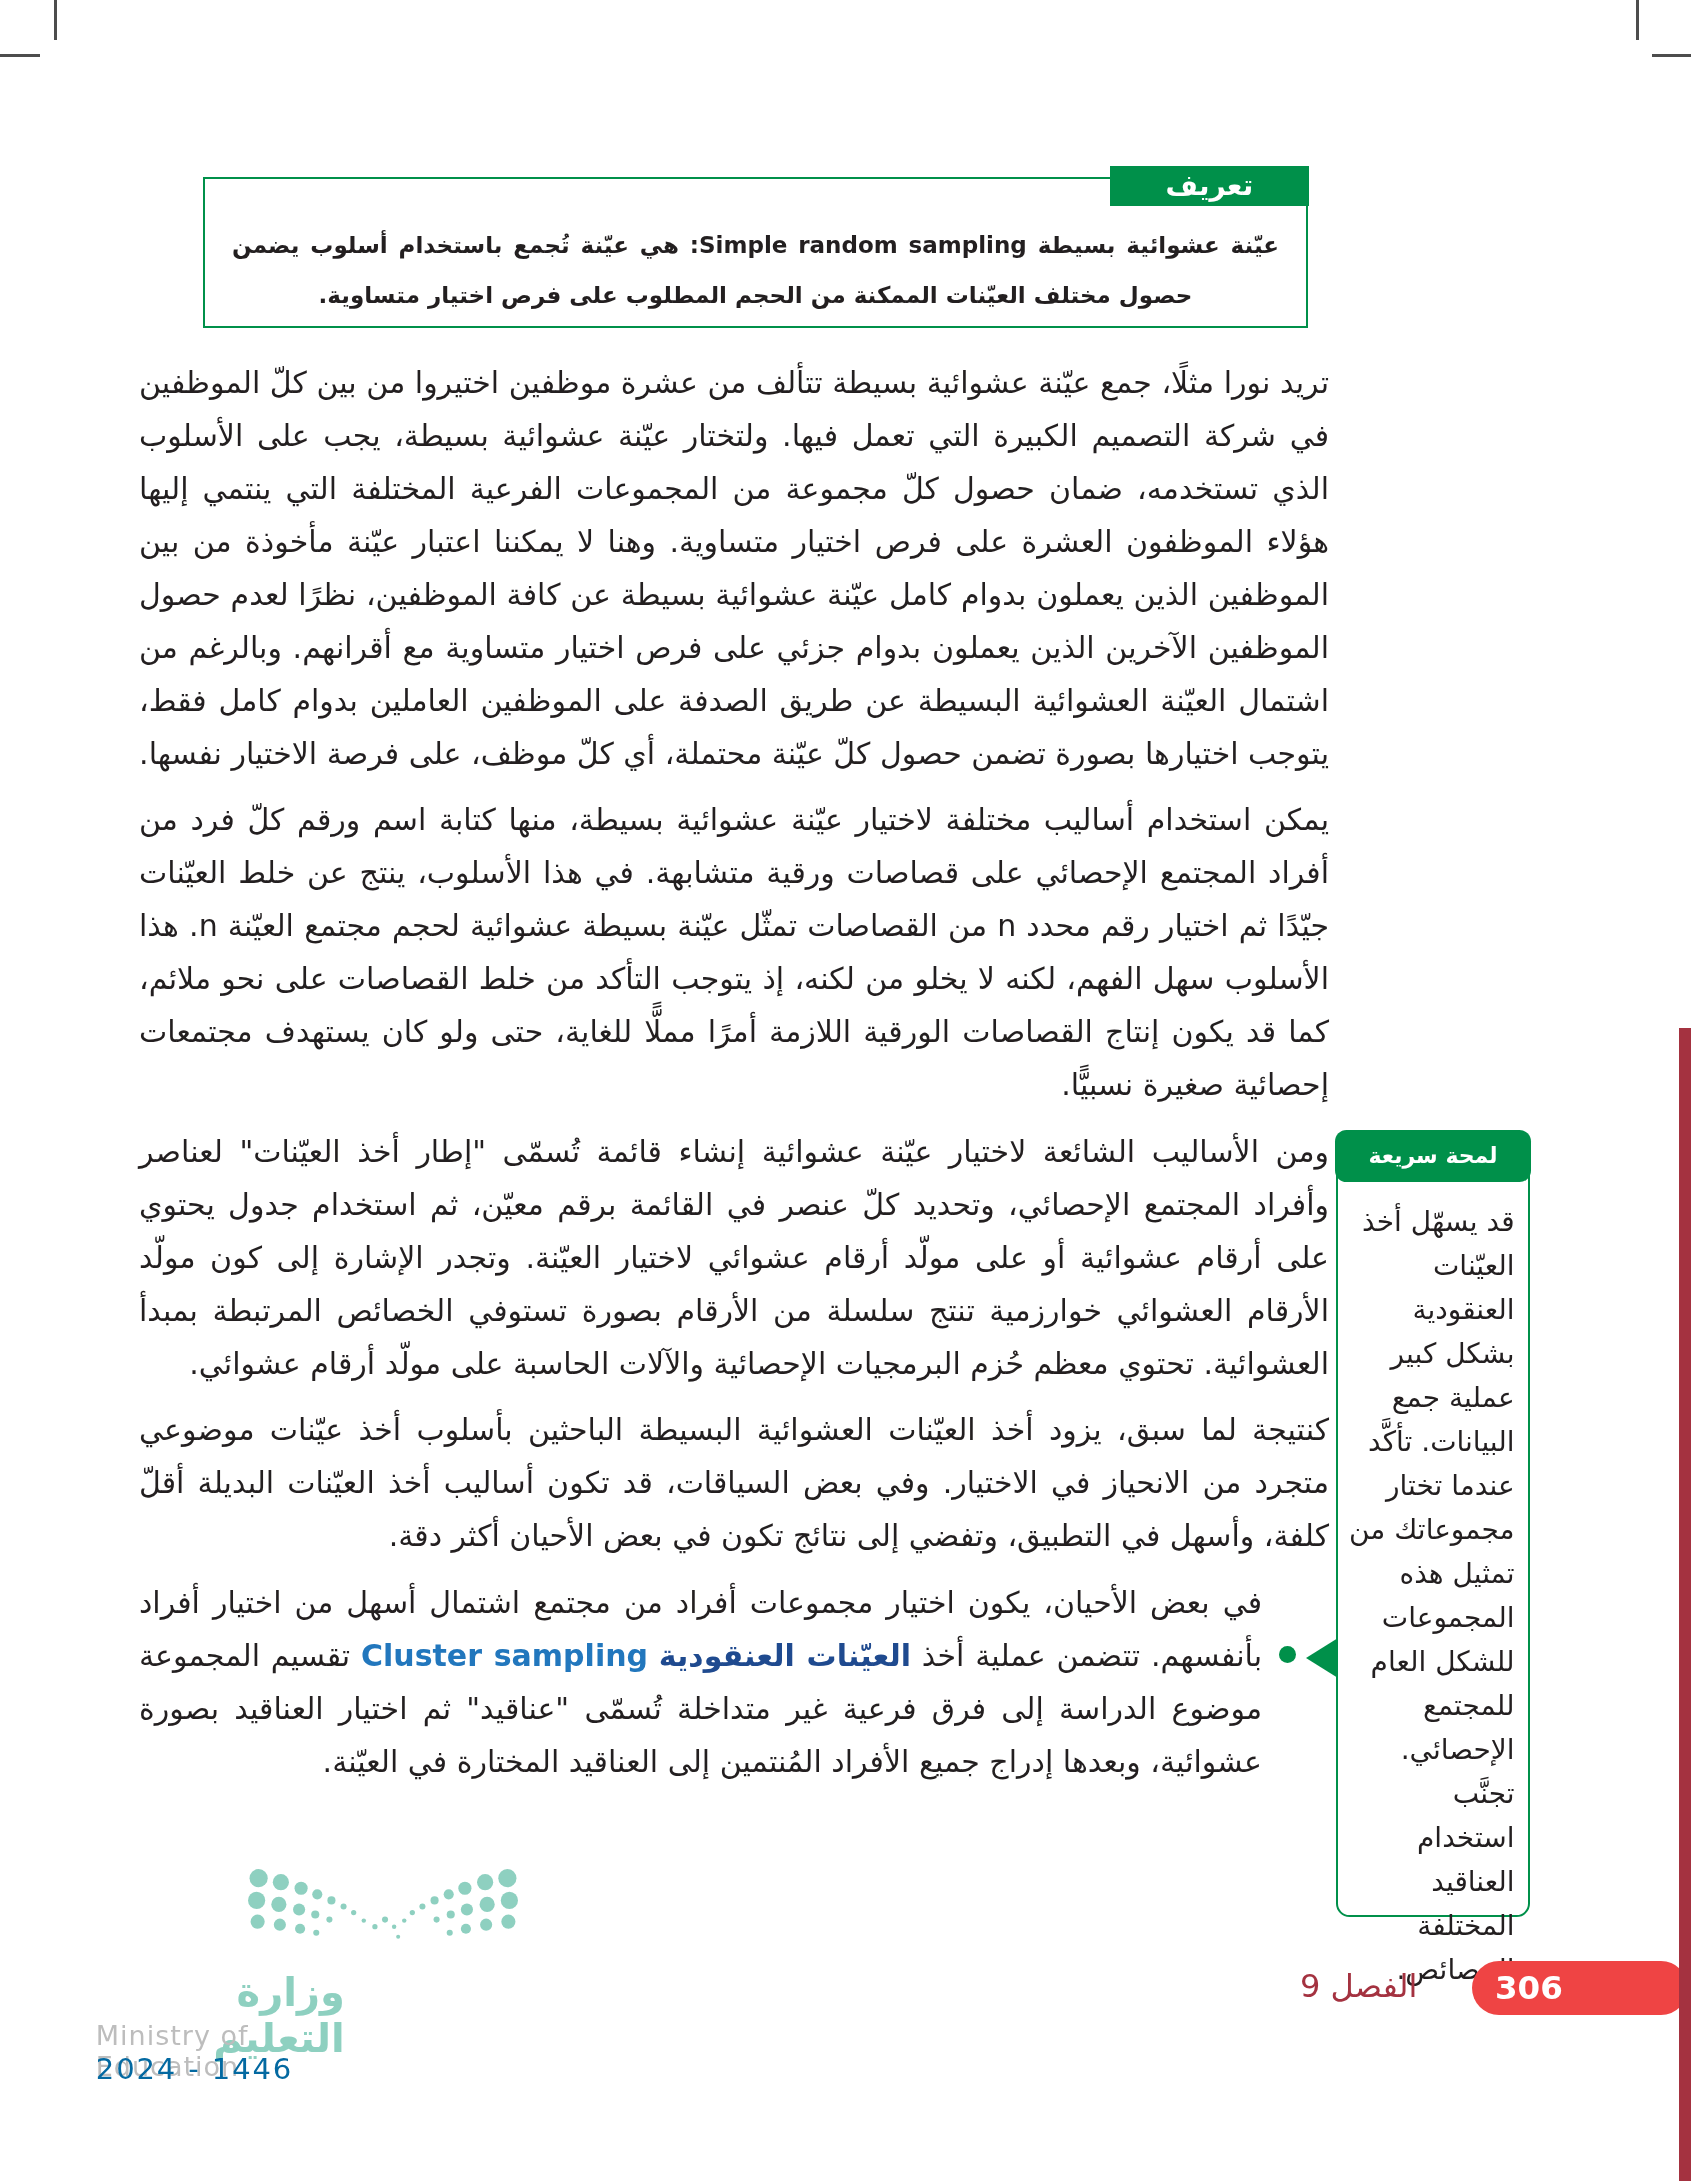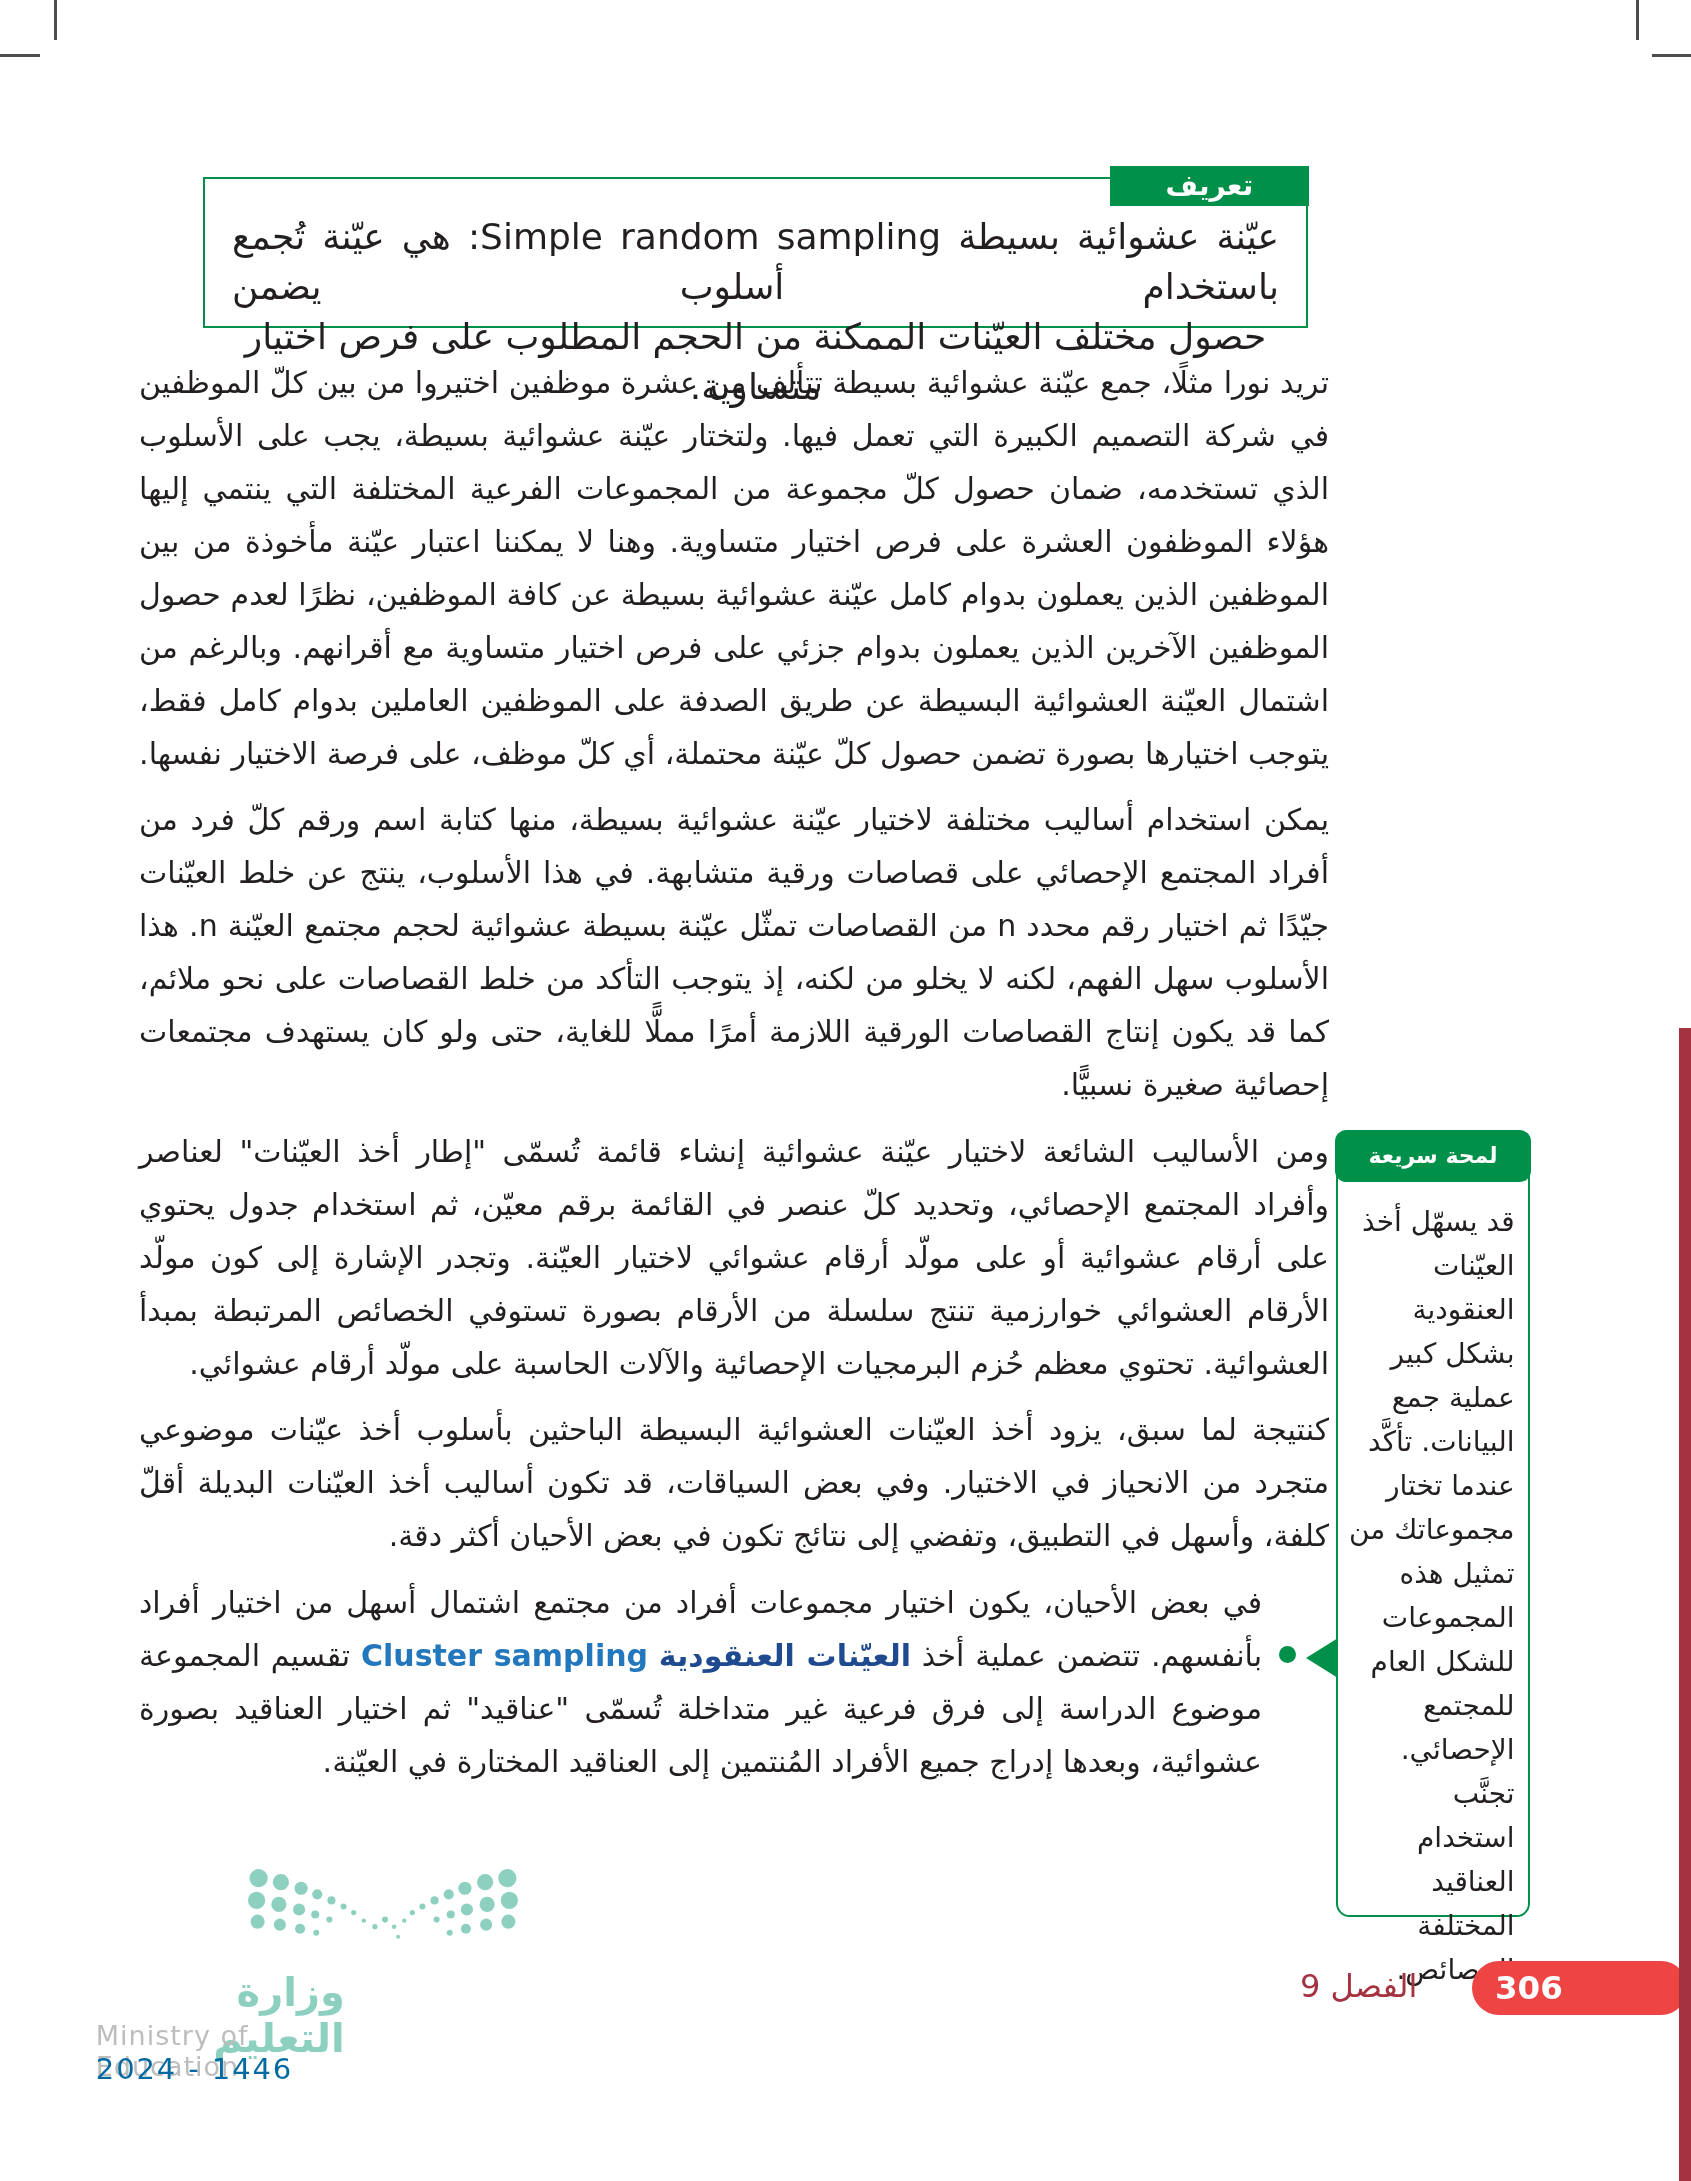--- a/index.html
+++ b/index.html
@@ -19,21 +19,21 @@
   
   .def-box{
     position:absolute;left:203px;top:177px;width:1105px;height:151px;
     border:2.9px solid #00904a;background:#ffffff;box-sizing:border-box;
   }
   .def-label{
     position:absolute;right:-2.9px;top:-13.4px;width:199px;height:40px;
     background:#00904a;color:#ffffff;
     font-weight:bold;font-size:28px;line-height:40px;text-align:center;
   }
-  .def-text{direction:rtl;padding:32.5px 27px 0 27px;font-weight:normal;font-size:36px;}
+  .def-text{direction:rtl;padding:32.5px 27px 0 27px;font-weight:bold;font-size:23px;margin-top:8px;}
   .def-line1{text-align:justify;text-align-last:justify;line-height:50px;}
   .def-line2{text-align:center;line-height:50px;}
 
   
   .content{
     position:absolute;left:139px;top:356px;width:1190px;
     direction:rtl;font-size:30px;line-height:53px;text-align:justify;
   }
   .content p{margin:0 0 13.4px 0;}
   .bullet-para{position:relative;padding-right:67px;}

